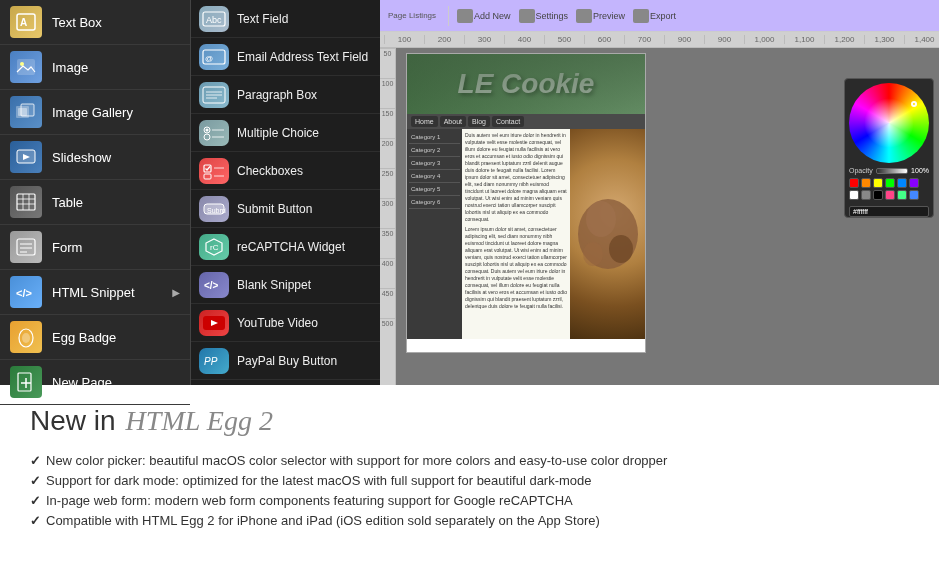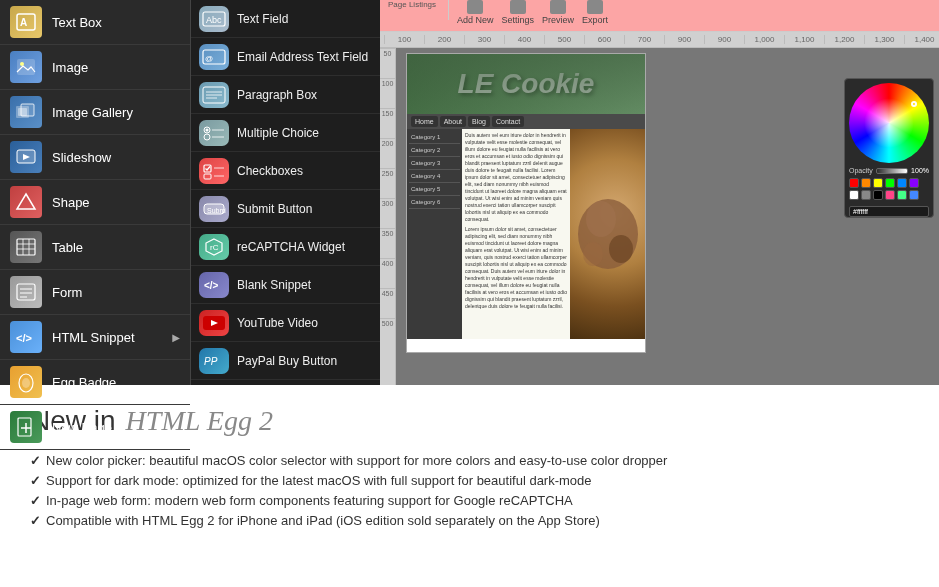--- a/index.html
+++ b/index.html
@@ -103,30 +103,30 @@
 
     
     .right-panel {
       flex: 1;
       background: #555;
       position: relative;
       overflow: hidden;
     }
     .canvas-toolbar {
       height: 32px;
-      background: #fca5a5;
-      display: flex;
-      align-items: flex-start;
+      background: #c4b5fd;
+      display: flex;
+      align-items: center;
       padding: 0 8px;
       gap: 8px;
       border-bottom: 1px solid #ccc;
     }
     .toolbar-btn {
       display: flex;
-      flex-direction: column;
+      flex-direction: row;
       align-items: center;
       font-size: 9px;
       color: #444;
       cursor: pointer;
       gap: 1px;
     }
     .toolbar-btn .tb-icon {
       width: 16px;
       height: 14px;
       background: #888;
@@ -448,28 +448,20 @@
       <span>Image Gallery</span>
     </div>
     <div class="left-item">
       <div class="item-icon icon-slideshow">
         <svg width="22" height="22" viewBox="0 0 22 22">
             <rect x="2" y="4" width="18" height="13" rx="2" fill="rgba(255,255,255,0.2)" stroke="#fff" stroke-width="1"></rect>
             <polygon points="8,8 8,14 15,11" fill="#fff"></polygon>
           </svg>
       </div>
       <span>Slideshow</span>
-    </div>
-    <div class="left-item">
-      <div class="item-icon icon-shape">
-        <svg width="22" height="22" viewBox="0 0 22 22">
-            <polygon points="11,3 20,18 2,18" fill="none" stroke="#fff" stroke-width="1.5"></polygon>
-          </svg>
-      </div>
-      <span>Shape</span>
     </div>
     <div class="left-item">
       <div class="item-icon icon-table">
         <svg width="22" height="22" viewBox="0 0 22 22">
             <rect x="2" y="3" width="18" height="16" rx="1" fill="none" stroke="#fff" stroke-width="1.2"></rect>
             <line x1="2" y1="8" x2="20" y2="8" stroke="#fff" stroke-width="0.8"></line>
             <line x1="2" y1="13" x2="20" y2="13" stroke="#fff" stroke-width="0.8"></line>
             <line x1="8" y1="3" x2="8" y2="19" stroke="#fff" stroke-width="0.8"></line>
             <line x1="14" y1="3" x2="14" y2="19" stroke="#fff" stroke-width="0.8"></line>
           </svg>

